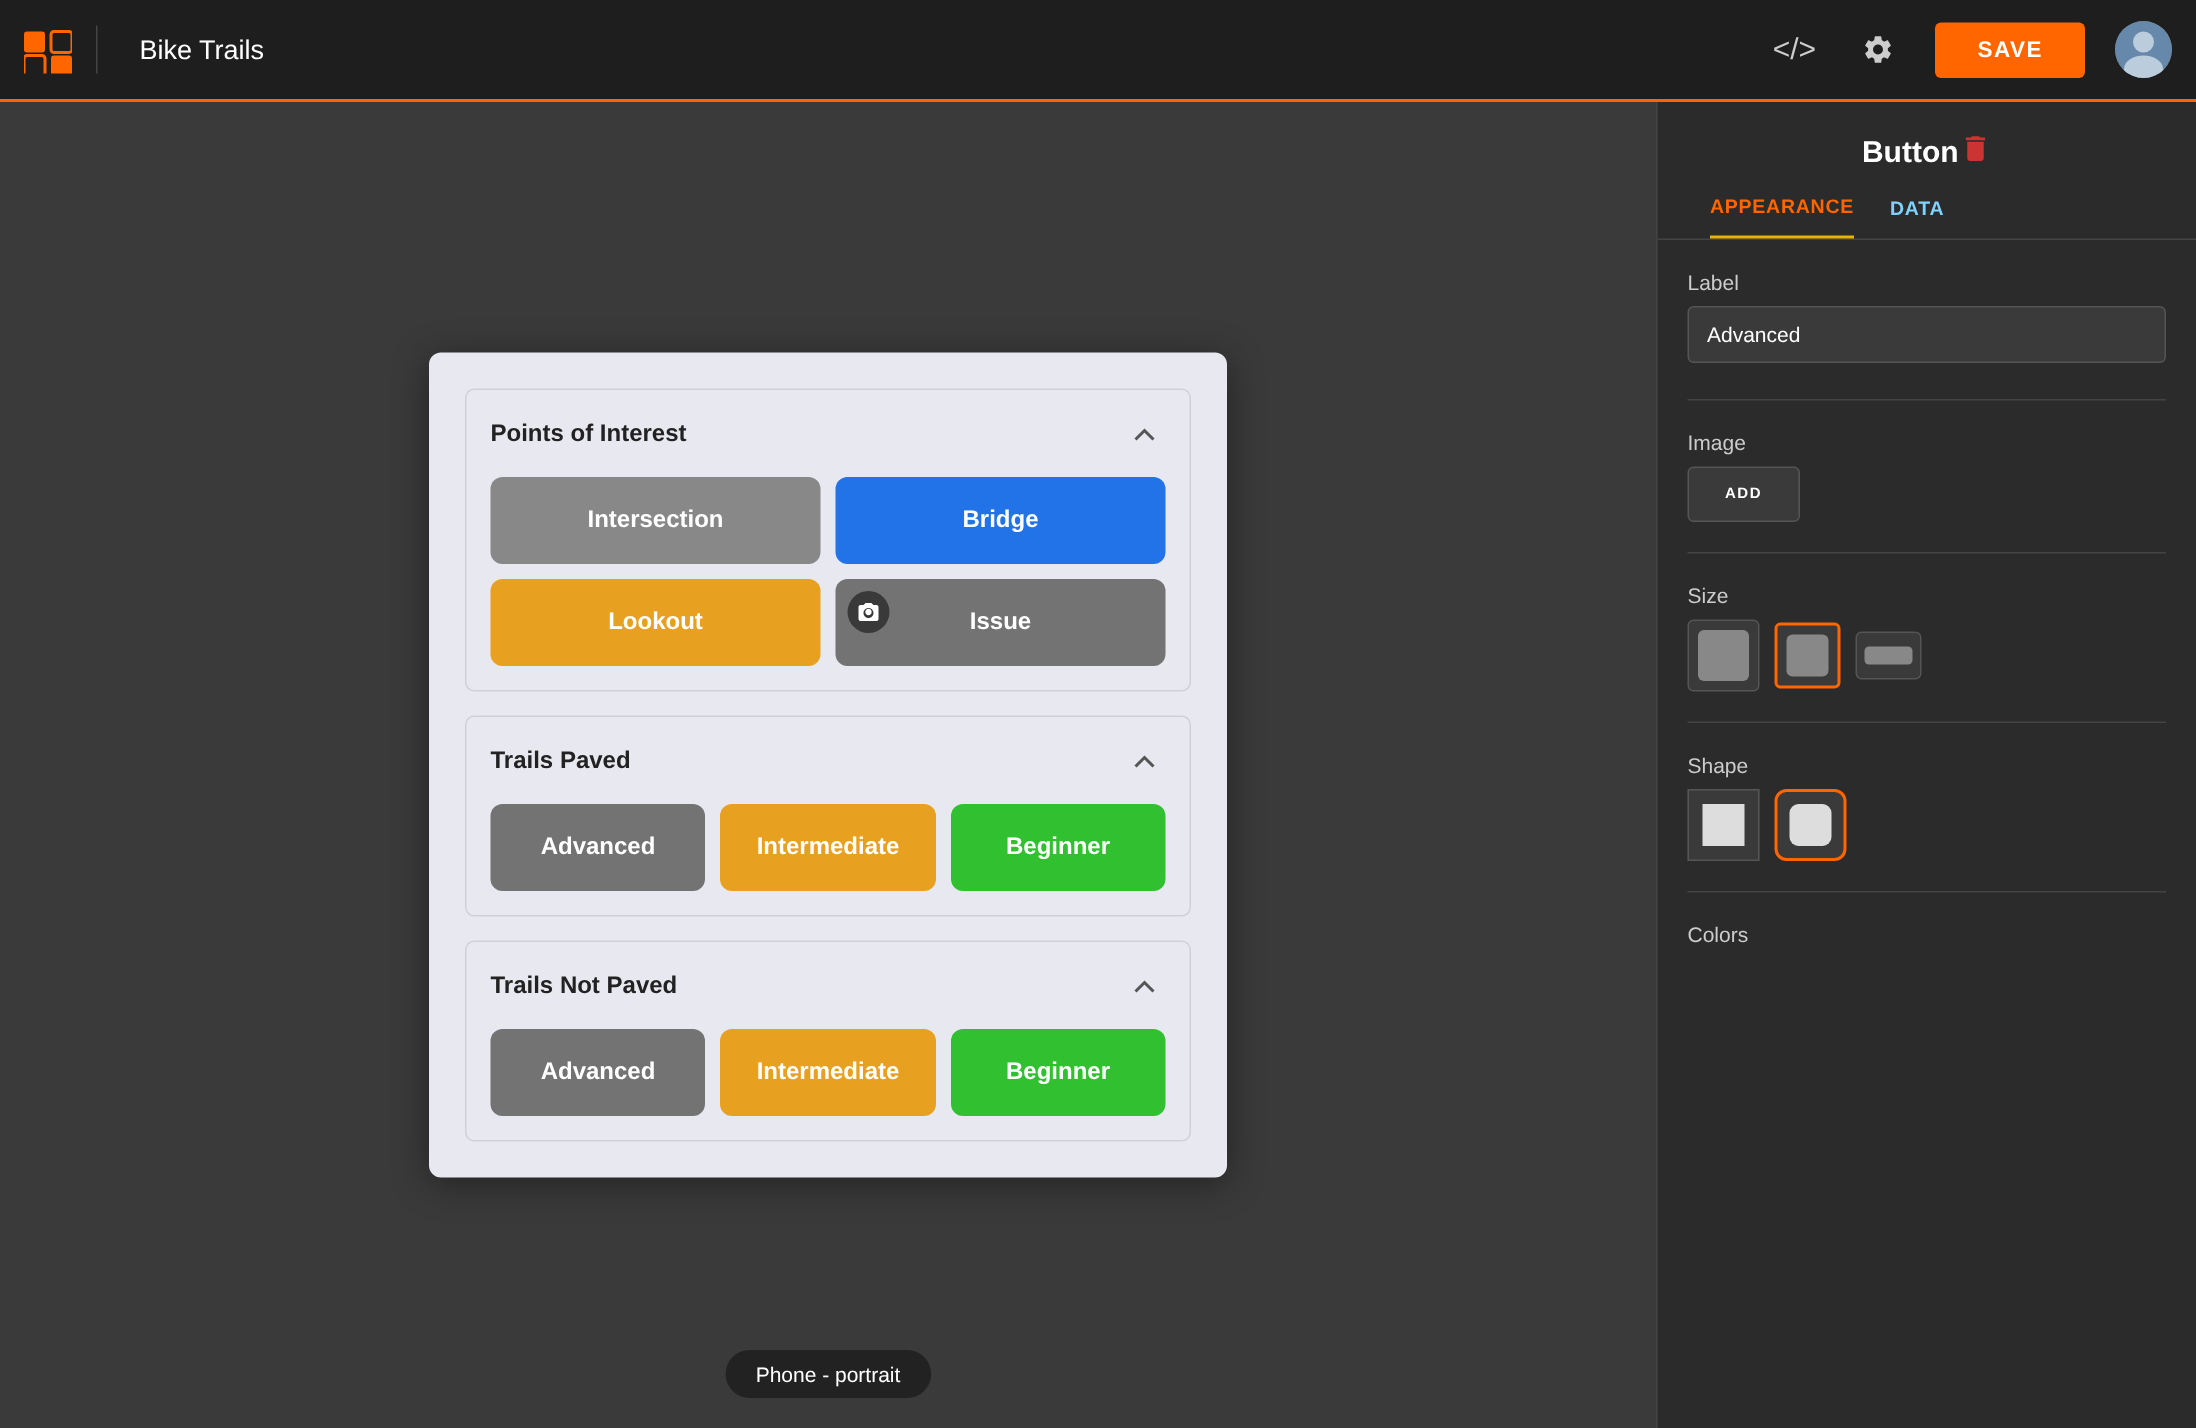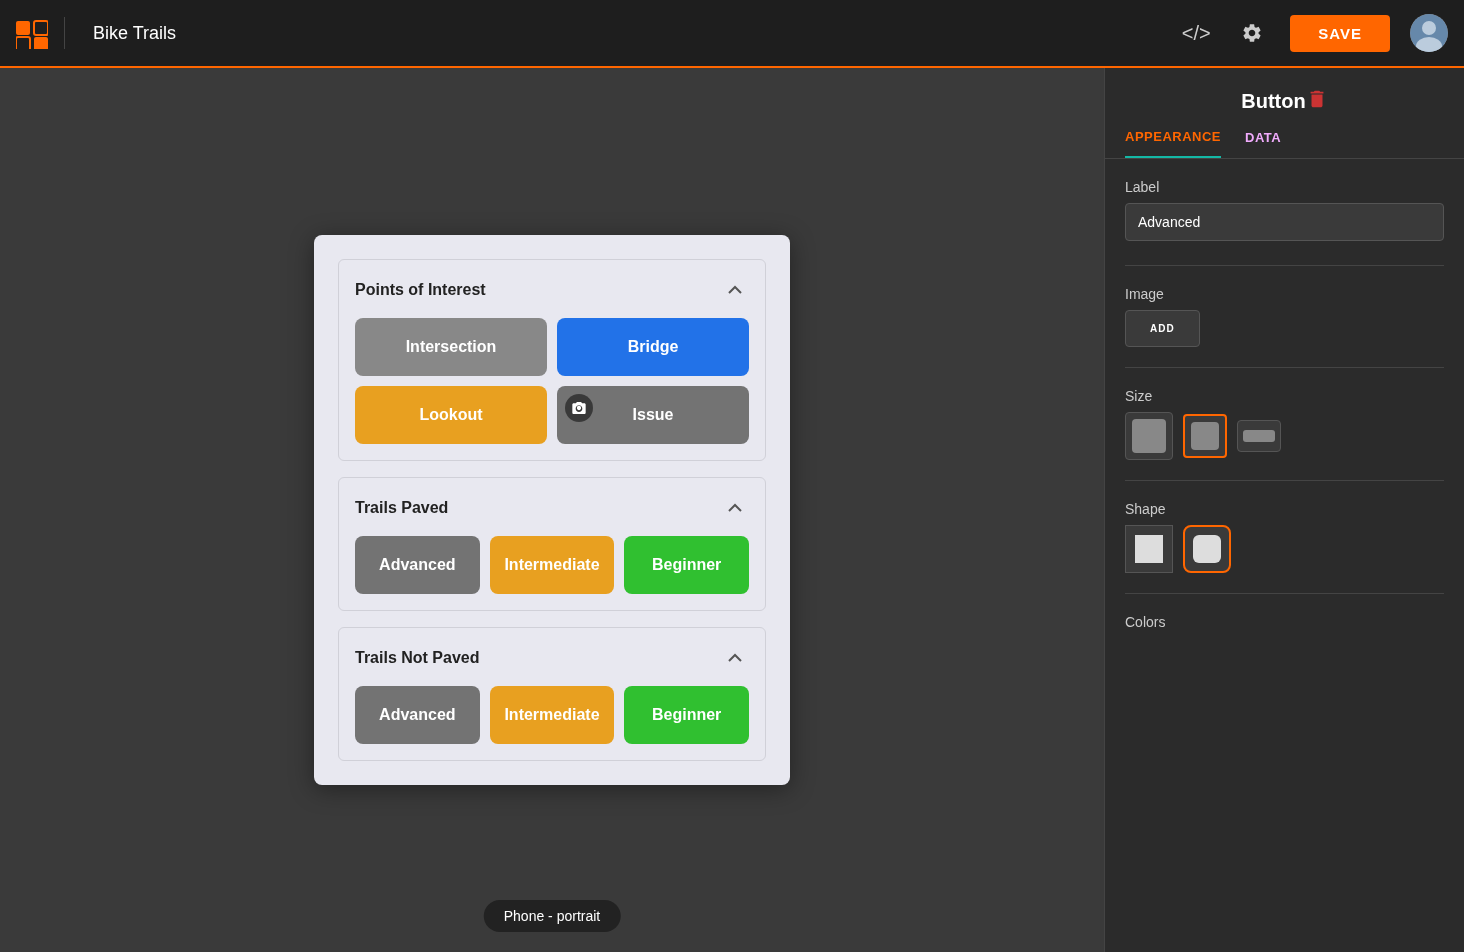--- a/index.html
+++ b/index.html
@@ -89,21 +89,21 @@
       display: flex;
       flex-direction: column;
       align-items: center;
       justify-content: center;
       position: relative;
     }
 
     .phone-frame {
       background: #e8e8f0;
       border-radius: 8px;
-      width: 476px;
+      width: 532px;
       padding: 24px;
       box-shadow: 0 4px 24px rgba(0,0,0,0.4);
     }
 
     .section-block {
       background: #e8e8f0;
       margin-bottom: 16px;
       border-radius: 6px;
       padding: 16px;
       border: 1px solid #d0d0d8;
@@ -223,25 +223,26 @@
       gap: 24px;
     }
     .panel-tab {
       font-size: 13px;
       font-weight: 600;
       letter-spacing: 0.5px;
       padding-bottom: 12px;
       cursor: pointer;
       border: none;
       background: none;
-      color: #f0abfc;
+      color: #7dd3fc;
     }
     .panel-tab.active {
       color: #ff6600;
-      border-bottom: 2px solid #14b8a6;
+      border-bottom: 2px solid #eab308;
+      margin-left: 15px;
     }
 
     .panel-content {
       padding: 20px;
     }
 
     .field-label {
       font-size: 14px;
       font-weight: 500;
       color: #ccc;

